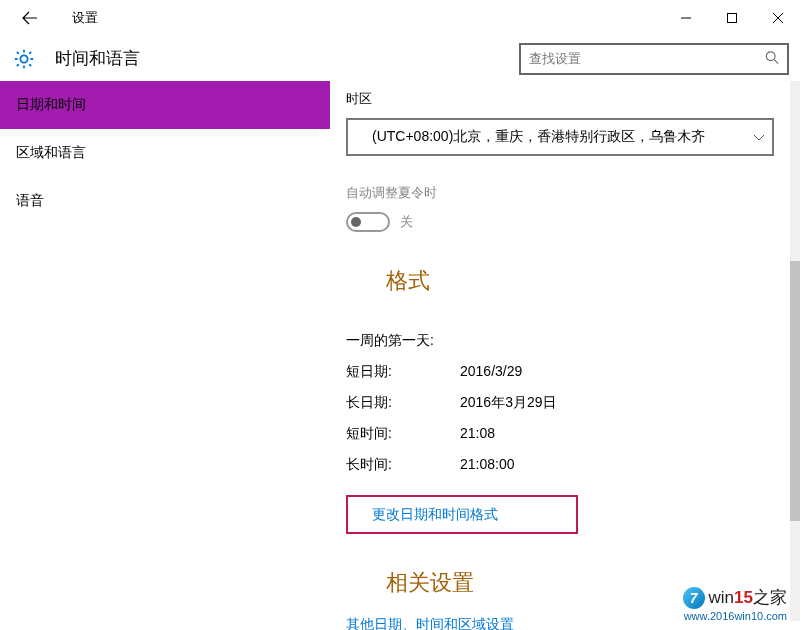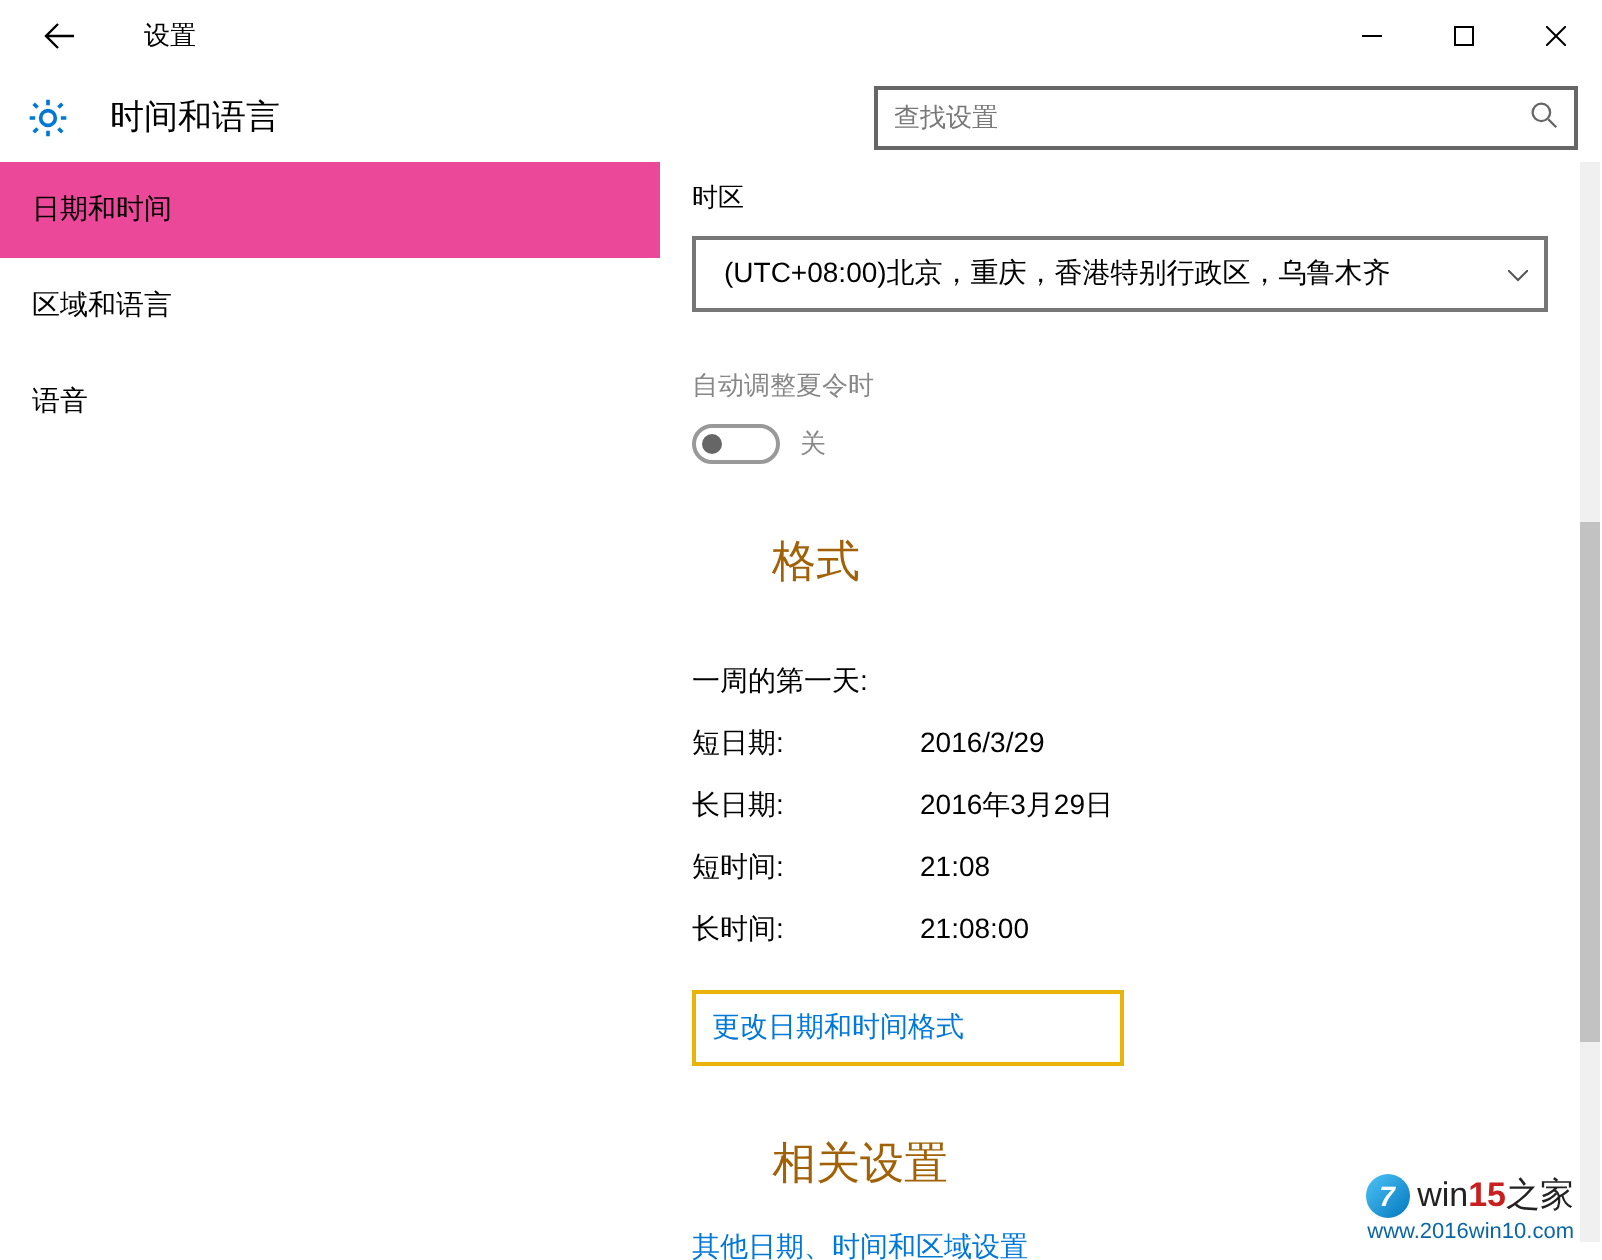--- a/index.html
+++ b/index.html
@@ -62,21 +62,21 @@
       align-items: center;
       justify-content: center;
     }
     .page-heading {
       font-size: 17px;
       font-weight: normal;
       color: #000;
     }
     .search-box {
       margin-left: auto;
-      width: 352px;
+      width: 270px;
       height: 32px;
       border: 2px solid #666;
       position: relative;
       display: flex;
       align-items: center;
       padding: 0 30px 0 8px;
     }
     .search-box span.ph {
       color: #777;
       font-size: 13px;
@@ -101,21 +101,21 @@
     .side-item {
       height: 48px;
       display: flex;
       align-items: center;
       padding-left: 16px;
       font-size: 14px;
       cursor: pointer;
       color: #000;
     }
     .side-item.active {
-      background: #ec4899;
+      background: #a21caf;
       color: #000;
     }
     .main {
       flex: 1;
       padding: 3px 18px 0 16px;
       overflow-y: auto;
       position: relative;
     }
     .scrollbar {
       position: absolute;
@@ -137,21 +137,21 @@
       color: #000;
       margin-top: 6px;
     }
     .dropdown {
       margin-top: 10px;
       border: 2px solid #777;
       height: 38px;
       width: 428px;
       display: flex;
       align-items: center;
-      padding: 0 14px;
+      padding: 0 24px;
       font-size: 14px;
       position: relative;
     }
     .dropdown .chev {
       position: absolute;
       right: 8px;
       color: #555;
       font-size: 12px;
     }
     .dst-label {
@@ -208,22 +208,22 @@
       flex: 1;
     }
     .link {
       color: #0078d7;
       font-size: 14px;
       cursor: pointer;
       display: inline-block;
     }
     .link-box {
       display: inline-block;
-      border: 2px solid #eab308;
-      padding: 8px 78px 8px 8px;
+      border: 2px solid #be185d;
+      padding: 8px 78px 8px 24px;
       margin-top: 8px;
     }
     .related-link {
       color: #0078d7;
       font-size: 14px;
       cursor: pointer;
       display: block;
       margin-top: 18px;
     }
     .watermark {

